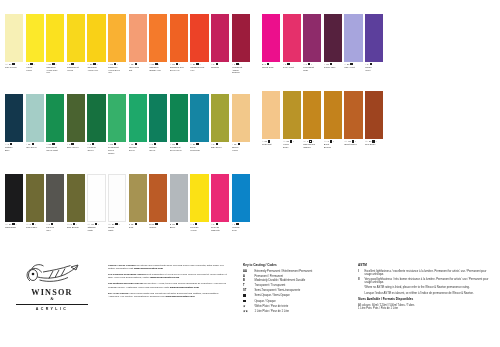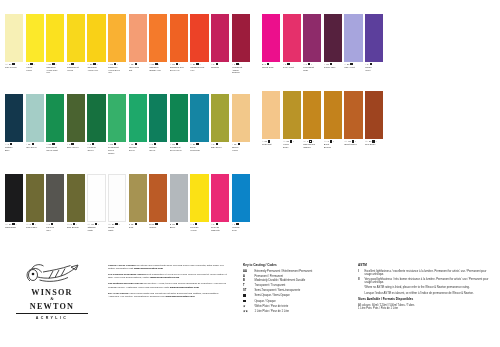--- a/index.html
+++ b/index.html
@@ -760,21 +760,20 @@
         <path d="M29 30 C45 34 66 33 84 25 C94 20 102 14 108 9"></path>
         <path d="M33 36 C50 41 72 39 90 31"></path>
         <path d="M40 20 C56 17 76 14 95 7"></path>
         <path d="M52 33 L60 18 M64 31 L72 16 M76 28 L84 13"></path>
         <path d="M96 10 L110 6 L106 16 Z"></path>
       </g>
       <circle cx="20" cy="24" r="2.6" fill="#1b1b1b"></circle>
     </svg>
     <div class="wn-name wn-w">WINSOR</div>
     <div class="wn-name wn-amp">&amp;</div>
-    <div class="wn-name wn-n">NEWTON</div>
     <div class="rule"></div>
     <div class="acrylic">ACRYLIC</div>
   </div>
 
   <div class="copy" id="copy-block" style="left:108px;top:264px;">
       <div class="para"><b>Galeria Acrylic Colours</b> are strong and vibrant with good covering power and a smooth, satin finish. For further information visit <span class="url">www.winsornewton.com</span></div>
       <div class="para"><b>Les couleurs acryliques Galeria</b> sont puissantes et vives avec un bon pouvoir couvrant et un fini satiné et lisse. Pour plus d'informations, visitez <span class="url">www.winsornewton.com</span></div>
       <div class="para"><b>Las pinturas acrílicas Galeria</b> son fuertes y vivas, tienen una buena capacidad de cobertura y ofrecen un acabado suave y satinado. Para más información visite <span class="url">www.winsornewton.com</span></div>
       <div class="para"><b>Die Acryl Galeria</b> Farben sind kräftig und leuchtend mit guter Deckkraft und glattem, seidenmattem Aussehen. Für weitere Informationen besuchen Sie <span class="url">www.winsornewton.com</span></div>
     </div>

